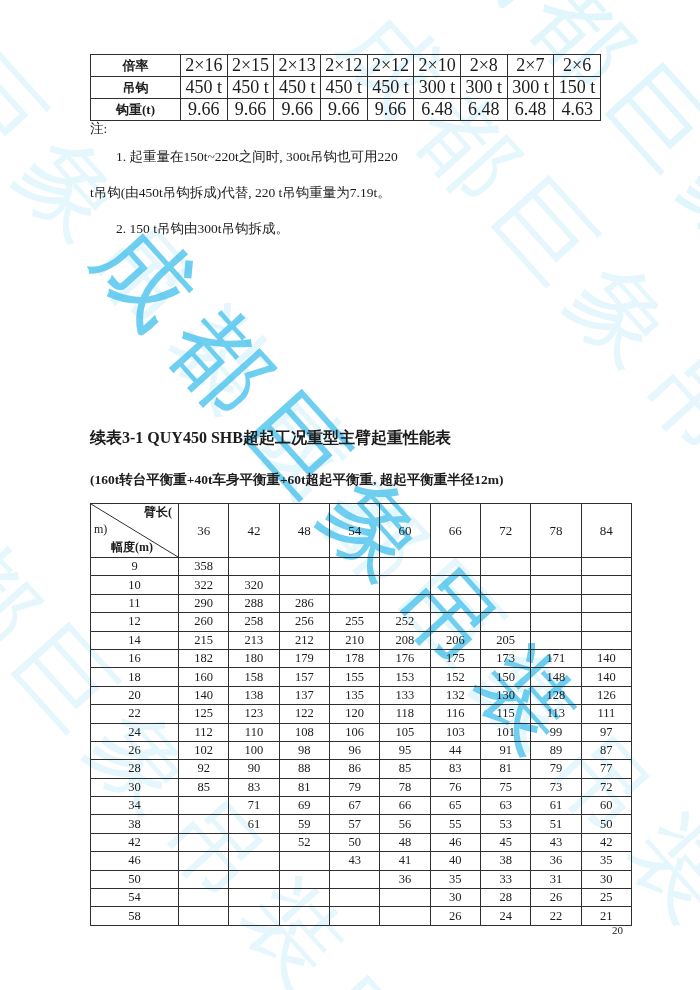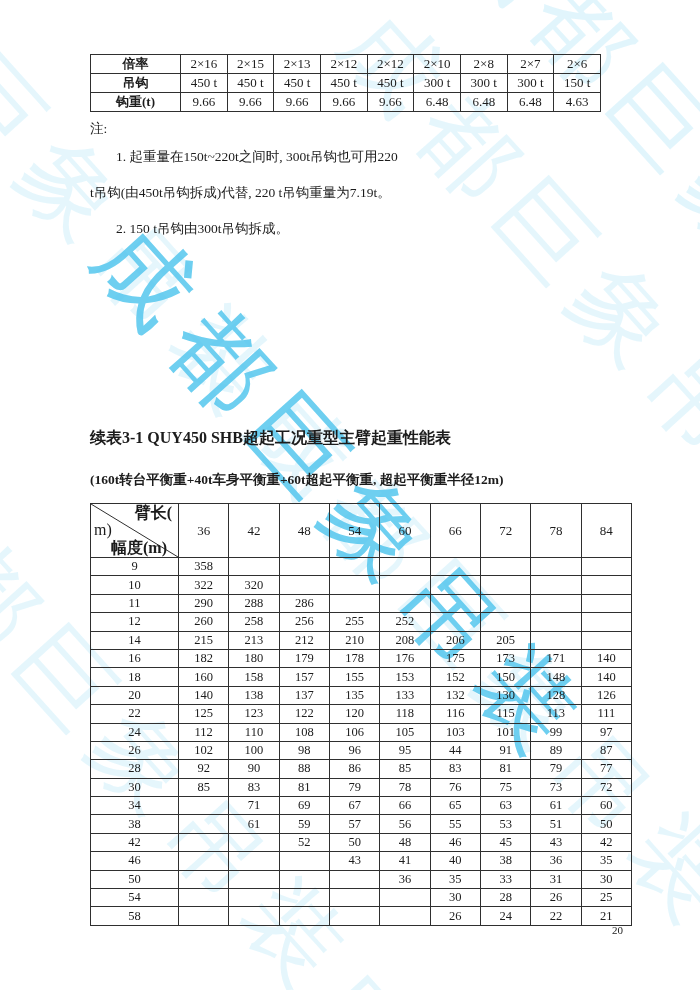--- a/index.html
+++ b/index.html
@@ -24,36 +24,36 @@
   .wm-f2{left:509px;top:-119px;opacity:.17;}
   .wm-f3{left:-85px;top:441px;opacity:.15;}
   .wm-f4{left:-318px;top:674px;opacity:.15;}
   
   .content{position:absolute;inset:0;z-index:1;}
   table{border-collapse:collapse;table-layout:fixed;background:transparent;}
   td{border:1px solid #2f2f2f;text-align:center;vertical-align:middle;
      overflow:hidden;padding:0 1px;}
   
   .ratio-table{position:absolute;left:90px;top:54px;width:511px;}
-  .ratio-table td{height:18px;font-size:13px;}
+  .ratio-table td{height:18px;font-size:18px;}
   .ratio-table td.rowhead{width:87px;font-weight:bold;font-size:13px;}
   
   .notes{position:absolute;left:90px;top:119px;width:545px;font-size:13.5px;line-height:19px;}
   .note-heading{margin:0 0 9px 0;}
   .note-line{margin:0 0 17px 0;}
   .note-line.indent{text-indent:26px;}
   
   .tbl-title{position:absolute;left:90px;top:428px;font-size:16px;font-weight:bold;}
   .tbl-subtitle{position:absolute;left:90px;top:471px;font-size:13.5px;font-weight:bold;}
   
   .load-table{position:absolute;left:90px;top:503px;width:542px;}
   .load-table td{height:17.4px;font-size:12.5px;}
   .load-table .corner{width:87px;height:53px;position:relative;padding:0;}
   .corner .diag{position:absolute;left:0;top:0;width:100%;height:100%;}
-  .corner span{position:absolute;font-size:16px;font-weight:bold;line-height:15px;}
+  .corner span{position:absolute;font-size:12px;font-weight:bold;line-height:15px;}
   .corner .c1{top:1px;right:6px;}
   .corner .c2{top:18px;left:3px;text-align:left;font-weight:normal;}
   .corner .c3{bottom:2px;left:20px;}
   .load-table .boomhead{height:53px;font-size:13px;}
   .load-table .radius{font-size:12.5px;}
   
   .page-num{position:absolute;left:612px;top:924px;font-size:11px;}
 </style>
 </head>
 <body>

